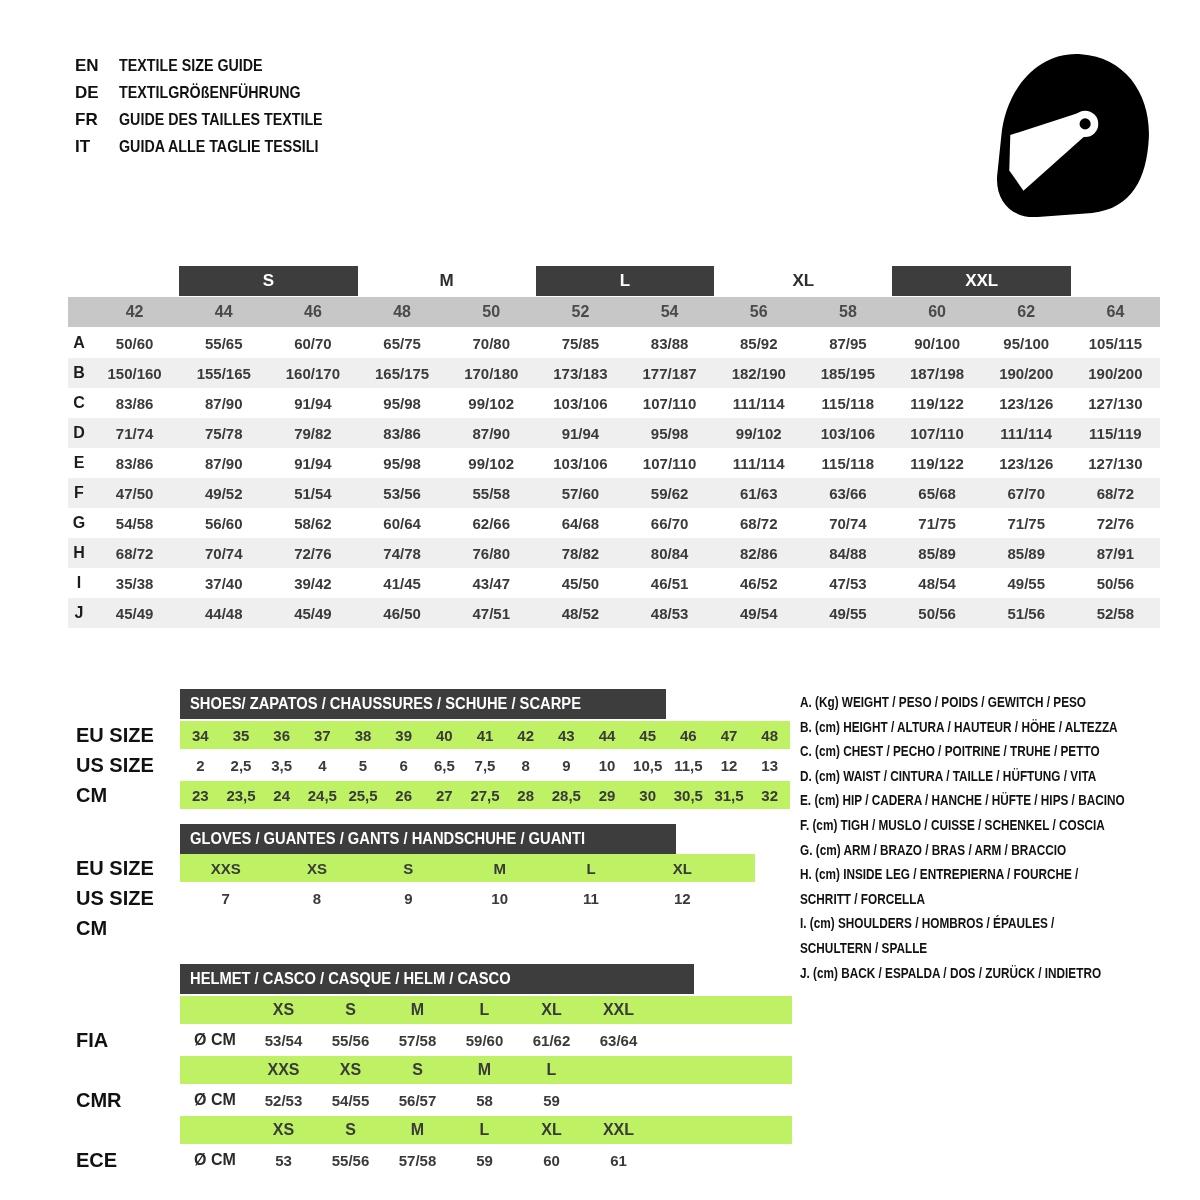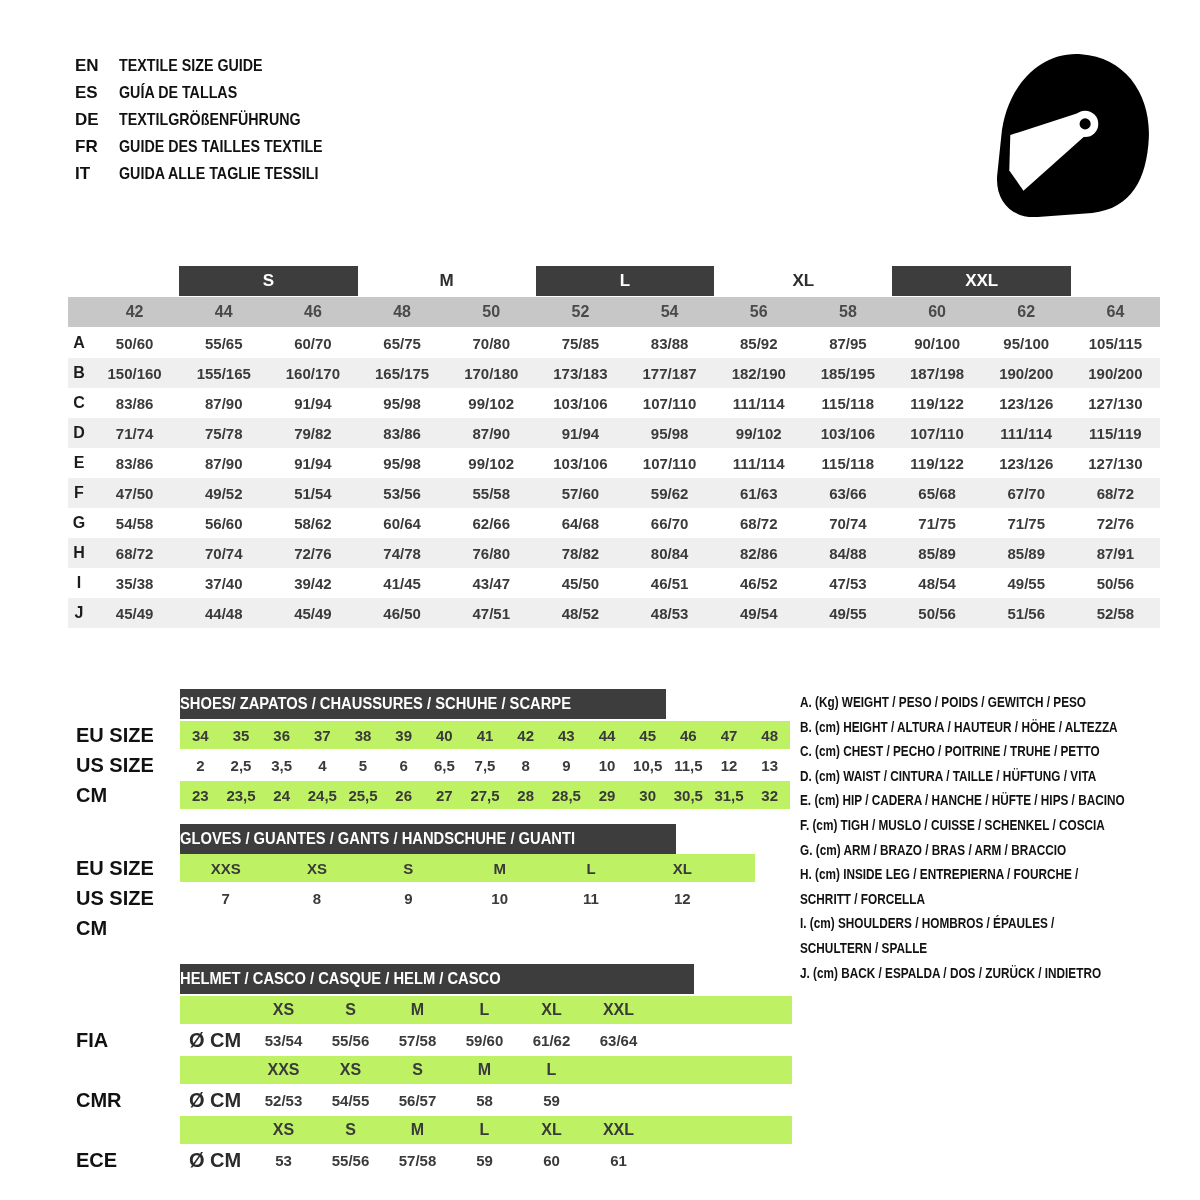--- a/index.html
+++ b/index.html
@@ -24,63 +24,59 @@
   .band.filled{background:#3d3d3d;color:#ffffff;}
   #numrow{top:283px;height:30px;background:#c7c7c7;display:grid;grid-template-columns:22px repeat(12,1fr);}
   #trows{top:314px;}
   .t-row{display:grid;grid-template-columns:22px repeat(12,1fr);height:30px;}
   .t-row.alt{background:#efefef;}
   .cell{display:flex;align-items:center;justify-content:center;font-weight:bold;font-size:15px;color:#3a3a3a;}
   .cell.num{font-size:16px;color:#4a4a4a;}
   .cell.letter{font-size:16px;color:#1c1c1c;}
 
   
-  .sechead{position:absolute;left:180px;height:30px;background:#3d3d3d;color:#fff;font-weight:bold;font-size:16px;display:flex;align-items:center;padding-left:0;box-sizing:border-box;}
+  .sechead{position:absolute;left:180px;height:30px;background:#3d3d3d;color:#fff;font-weight:bold;font-size:16px;display:flex;align-items:center;padding-left:10px;box-sizing:border-box;}
   #shoes-head{top:675px;width:486px;}
   #gloves-head{top:810px;width:496px;}
   #helm-head{top:950px;width:514px;}
 
   
   .strip{position:absolute;height:28px;display:grid;align-items:stretch;}
   .gray{background:#bef264;}
   .shoes-strip{left:180px;width:610px;grid-template-columns:repeat(15,1fr);}
   #shoes-r0{top:707px;} #shoes-r1{top:737px;} #shoes-r2{top:767px;}
   .gloves-wrap{position:absolute;left:180px;width:575px;height:28px;}
   .gloves-grid{position:absolute;left:0;top:0;width:548px;height:28px;display:grid;grid-template-columns:repeat(6,1fr);}
   #gloves-w0{top:840px;} #gloves-w1{top:870px;} #gloves-w2{top:900px;}
   .helm-strip{left:180px;width:612px;grid-template-columns:70px repeat(6,67px) 1fr;}
   #helm-s0{top:982px;} #helm-v0{top:1012px;}
   #helm-s1{top:1042px;} #helm-v1{top:1072px;}
   #helm-s2{top:1102px;} #helm-v2{top:1132px;}
   .cell.sizehead{font-size:16px;color:#3a3a3a;}
-  .cell.unit{font-size:20px;color:#2b2b2b;}
+  .cell.unit{font-size:16px;color:#2b2b2b;}
 
   
   .sidelabel{position:absolute;left:76px;height:28px;display:flex;align-items:center;font-weight:bold;font-size:20px;color:#111;}
   #lbl-shoes-eu{top:707px;} #lbl-shoes-us{top:737px;} #lbl-shoes-cm{top:767px;}
   #lbl-gloves-eu{top:840px;} #lbl-gloves-us{top:870px;} #lbl-gloves-cm{top:900px;}
   #lbl-fia{top:1012px;} #lbl-cmr{top:1072px;} #lbl-ece{top:1132px;}
 
   
   .legend{position:absolute;left:800px;top:676px;width:390px;}
   .legend-line{font-weight:bold;font-size:15.5px;line-height:24.6px;color:#111;}
 </style>
 </head>
 <body>
 
 <div class="canvas">
 
   <div class="langs" id="langs">
       <div class="lang-row">
         <span class="lang-code">EN</span>
         <span class="cond82">TEXTILE SIZE GUIDE</span>
-      </div>
-      <div class="lang-row">
-        <span class="lang-code">ES</span>
-        <span class="cond82">GUÍA DE TALLAS</span>
       </div>
       <div class="lang-row">
         <span class="lang-code">DE</span>
         <span class="cond82">TEXTILGRÖßENFÜHRUNG</span>
       </div>
       <div class="lang-row">
         <span class="lang-code">FR</span>
         <span class="cond82">GUIDE DES TAILLES TEXTILE</span>
       </div>
       <div class="lang-row">

